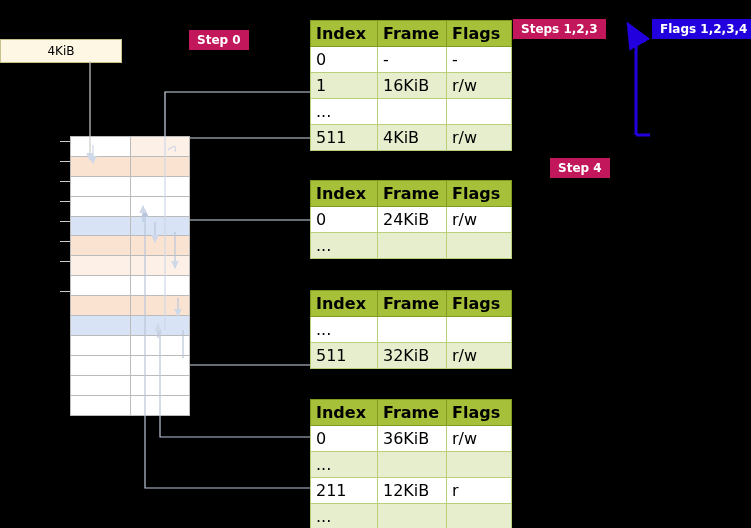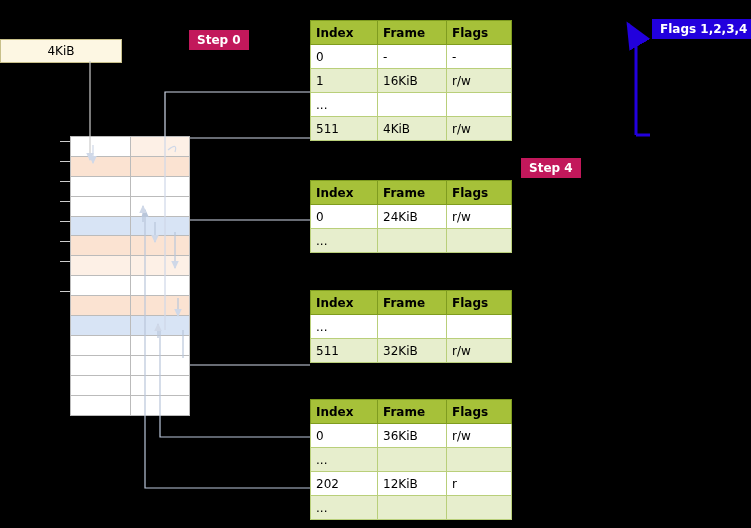--- a/index.html
+++ b/index.html
@@ -69,21 +69,21 @@
     position: absolute;
     left: 60px;
     width: 10px;
     height: 0;
     border-top: 1px solid #cccccc;
   }
 
   
   .ptable {
     border-collapse: collapse;
-    font-size: 12px;
+    font-size: 16px;
     color: #000000;
     background: #3b82f6;
     table-layout: fixed;
   }
   .ptable th {
     background: #a6c139;
     border: 1px solid #7f9c1f;
     color: #000000;
     font-weight: bold;
     text-align: left;
@@ -115,24 +115,27 @@
 
 <div id="stage">
 
   <div class="abs kib-box">
     <span>4KiB</span>
   </div>
 
   <div class="abs badge badge-crimson" style="left:189px; top:30px;">
     <span>Step 0</span>
   </div>
+  <div class="abs badge badge-crimson" style="left:513px; top:19px;">
+    <span>Steps 1,2,3</span>
+  </div>
   <div class="abs badge badge-blue" style="left:652px; top:19px;">
     <span>Flags 1,2,3,4</span>
   </div>
-  <div class="abs badge badge-crimson" style="left:521px; top:158px;">
+  <div class="abs badge badge-crimson" style="left:550px; top:158px;">
     <span>Step 4</span>
   </div>
 
   <div class="abs tick" style="top:141px;"></div>
   <div class="abs tick" style="top:161px;"></div>
   <div class="abs tick" style="top:181px;"></div>
   <div class="abs tick" style="top:201px;"></div>
   <div class="abs tick" style="top:221px;"></div>
   <div class="abs tick" style="top:241px;"></div>
   <div class="abs tick" style="top:261px;"></div>
@@ -321,21 +324,21 @@
             <td class="col-index">0</td>
             <td class="col-frame">36KiB</td>
             <td class="col-flags">r/w</td>
           </tr>
           <tr class="alt">
             <td class="col-index">...</td>
             <td class="col-frame"></td>
             <td class="col-flags"></td>
           </tr>
           <tr class="">
-            <td class="col-index">202</td>
+            <td class="col-index">211</td>
             <td class="col-frame">12KiB</td>
             <td class="col-flags">r</td>
           </tr>
           <tr class="alt">
             <td class="col-index">...</td>
             <td class="col-frame"></td>
             <td class="col-flags"></td>
           </tr>
         </tbody>
     </table>

